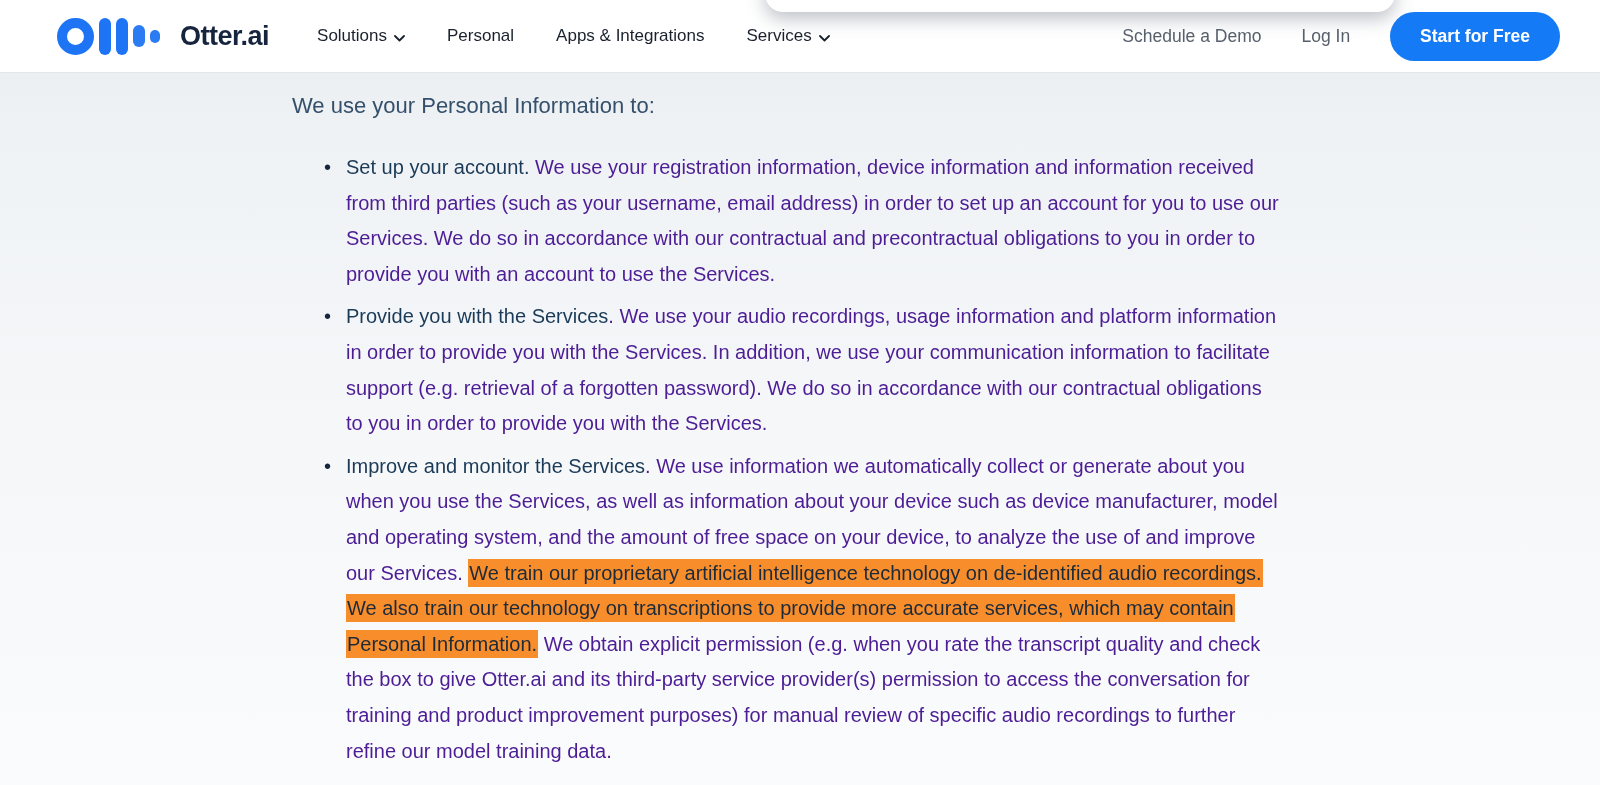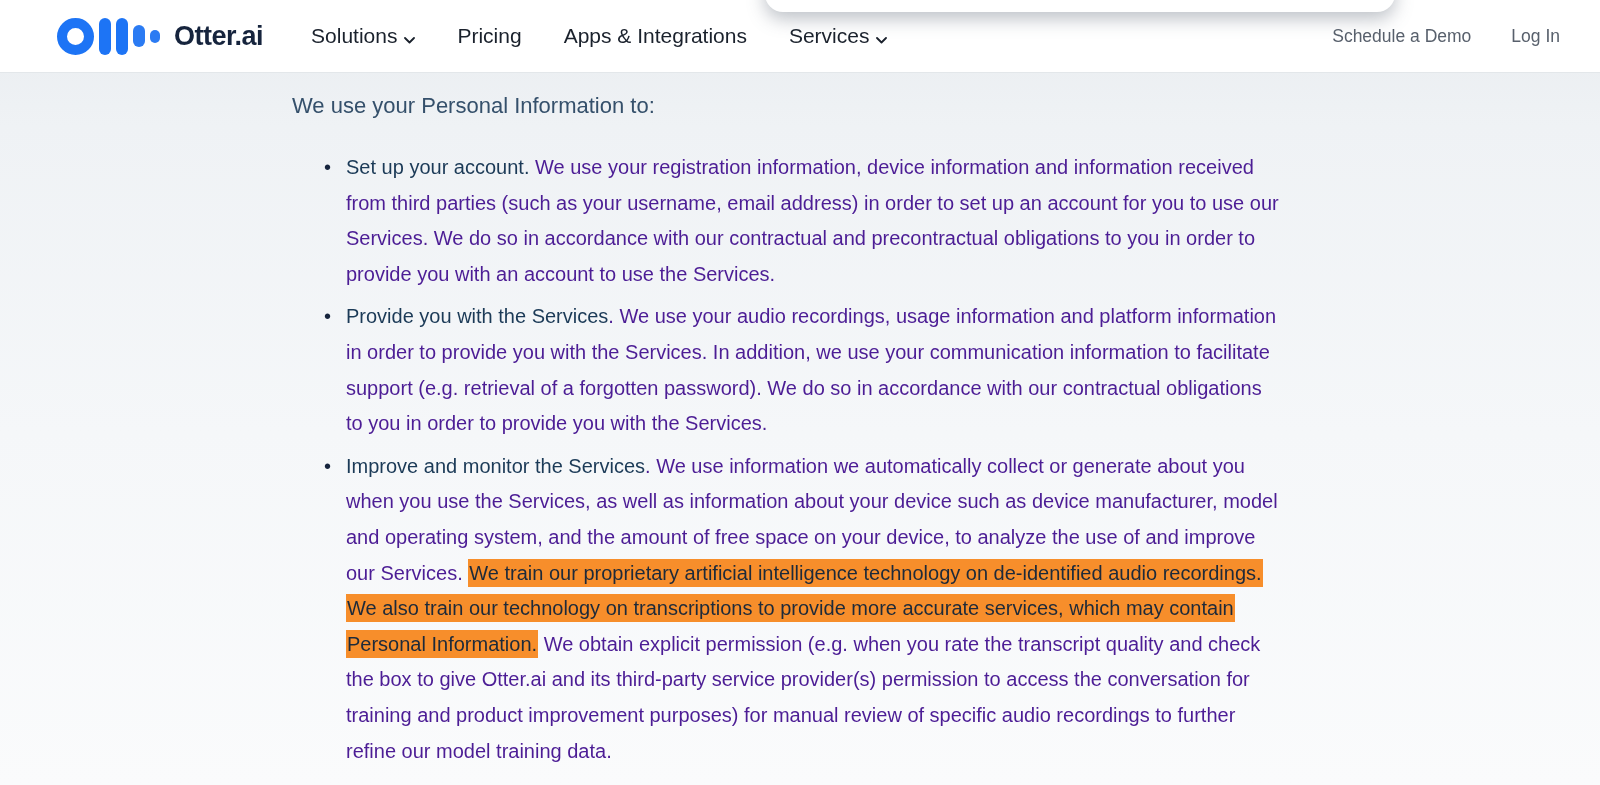--- a/index.html
+++ b/index.html
@@ -5,30 +5,30 @@
   * { margin:0; padding:0; box-sizing:border-box; }
   html,body { width:1600px; height:785px; overflow:hidden; font-family:"Liberation Sans", sans-serif; }
   body { background:linear-gradient(180deg,#e8ecef 0%,#eff2f5 16%,#f5f7f9 55%,#fafbfc 100%); }
 
   
   .header {
     position:relative; height:73px; background:#ffffff;
     display:flex; align-items:center; padding:0 40px 0 57px;
     border-bottom:1px solid #e3e7ea; z-index:2;
   }
-  .brand { display:flex; align-items:center; gap:14px; margin-right:48px; cursor:pointer; }
+  .brand { display:flex; align-items:center; gap:20px; margin-right:48px; cursor:pointer; }
   .logo-icon { display:flex; align-items:center; gap:5px; }
   .logo-o { width:37px; height:37px; border:10px solid #1d74f5; border-radius:50%; }
   .logo-bar { width:12px; height:37px; background:#1d74f5; border-radius:7px; }
   .logo-bar.short { height:22px; background:#2b7bf3; }
   .logo-dot { width:10px; height:13px; background:#2b7bf3; border-radius:5px; }
   .brand-name { font-size:27px; font-weight:700; color:#16243d; letter-spacing:-0.5px; }
 
   .nav { display:flex; align-items:center; gap:42px; }
-  .nav-item { display:flex; align-items:center; gap:7px; font-size:21px; font-weight:500;
+  .nav-item { display:flex; align-items:center; gap:7px; font-size:17px; font-weight:500;
               color:#1a212c; cursor:pointer; white-space:nowrap; }
   .chev { display:inline-block; margin-top:2px; }
 
   .header-right { margin-left:auto; display:flex; align-items:center; gap:40px; }
   .header-link { font-size:17.5px; color:#58606c; cursor:pointer; white-space:nowrap; }
   .cta-btn {
     background:#157af6; color:#ffffff; border:none; border-radius:25px;
     font-family:"Liberation Sans", sans-serif;
     font-size:17.5px; font-weight:700; padding:14px 30px; cursor:pointer; white-space:nowrap;
   }
@@ -77,38 +77,39 @@
   <nav class="nav">
     <div class="nav-item">
       <span>Solutions</span>
       <span class="chev">
         <svg width="11" height="7" viewBox="0 0 11 7">
             <polyline points="1,1 5.5,5.5 10,1" fill="none" stroke="#1a212c" stroke-width="1.8" stroke-linecap="round" stroke-linejoin="round"></polyline>
           </svg>
       </span>
     </div>
     <div class="nav-item">
-      <span>Pricing</span>
+      <span>Personal</span>
     </div>
     <div class="nav-item">
       <span>Apps &amp; Integrations</span>
     </div>
     <div class="nav-item">
       <span>Services</span>
       <span class="chev">
         <svg width="11" height="7" viewBox="0 0 11 7">
             <polyline points="1,1 5.5,5.5 10,1" fill="none" stroke="#1a212c" stroke-width="1.8" stroke-linecap="round" stroke-linejoin="round"></polyline>
           </svg>
       </span>
     </div>
   </nav>
 
   <div class="header-right">
     <span class="header-link">Schedule a Demo</span>
     <span class="header-link">Log In</span>
+    <button class="cta-btn">Start for Free</button>
   </div>
 
   <div class="floating-panel"></div>
 </header>
 
 <main class="main">
   <p class="intro">We use your Personal Information to:</p>
 
   <ul class="bullet-list">
     <li class="bullet-item"><span class="seg-bold">Set up your account.</span><span class="seg-normal"> We use your registration information, device information and information received from third parties (such as your username, email address) in order to set up an account for you to use our Services. We do so in accordance with our contractual and precontractual obligations to you in order to provide you with an account to use the Services.</span></li>

